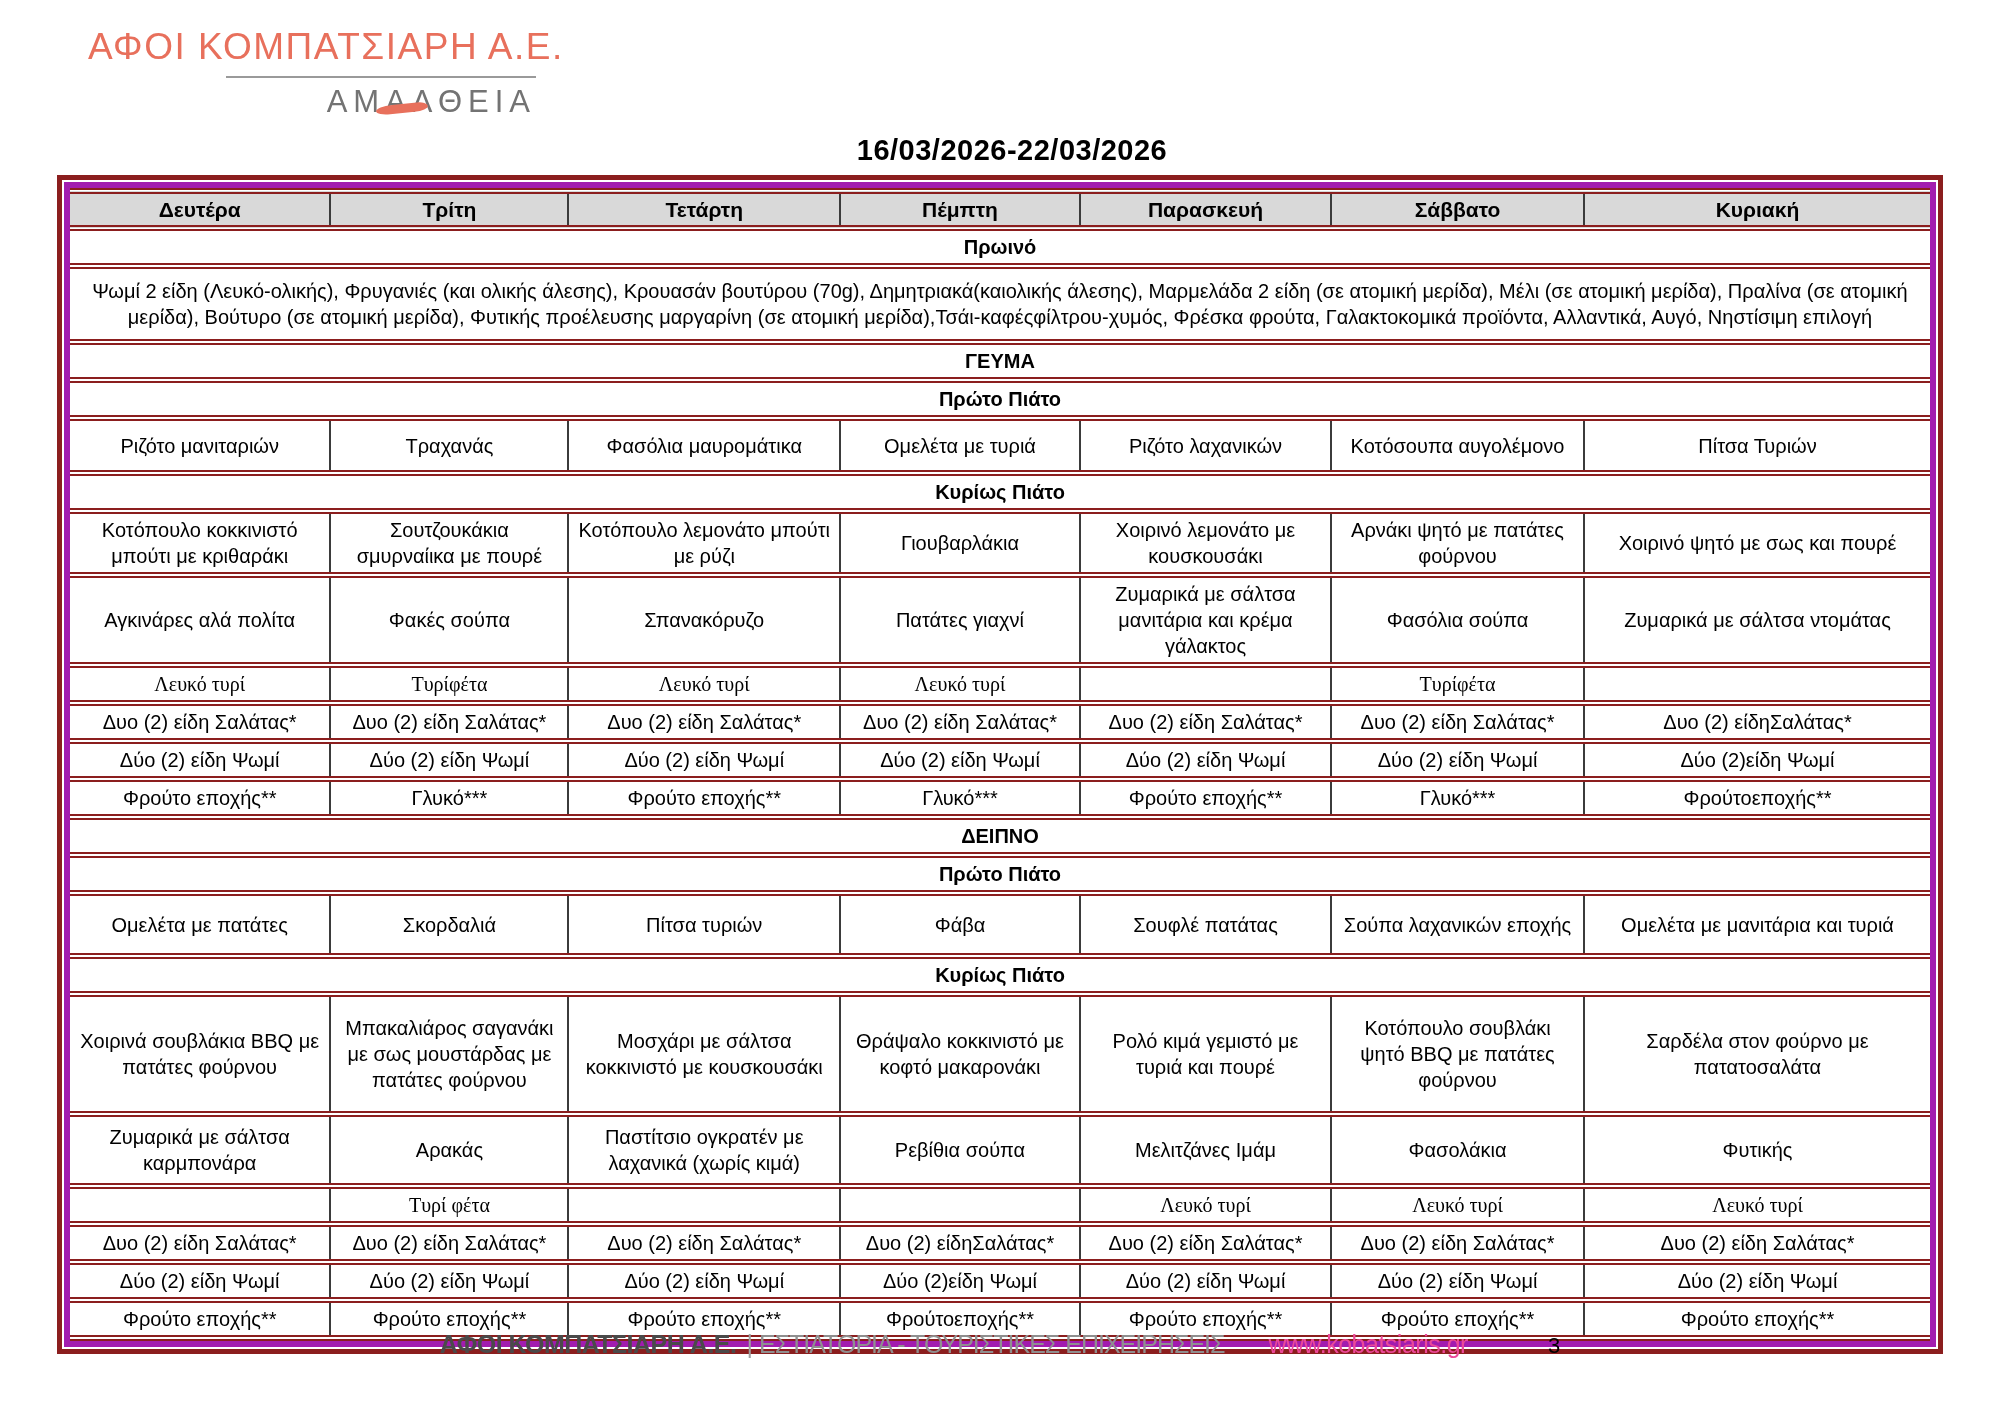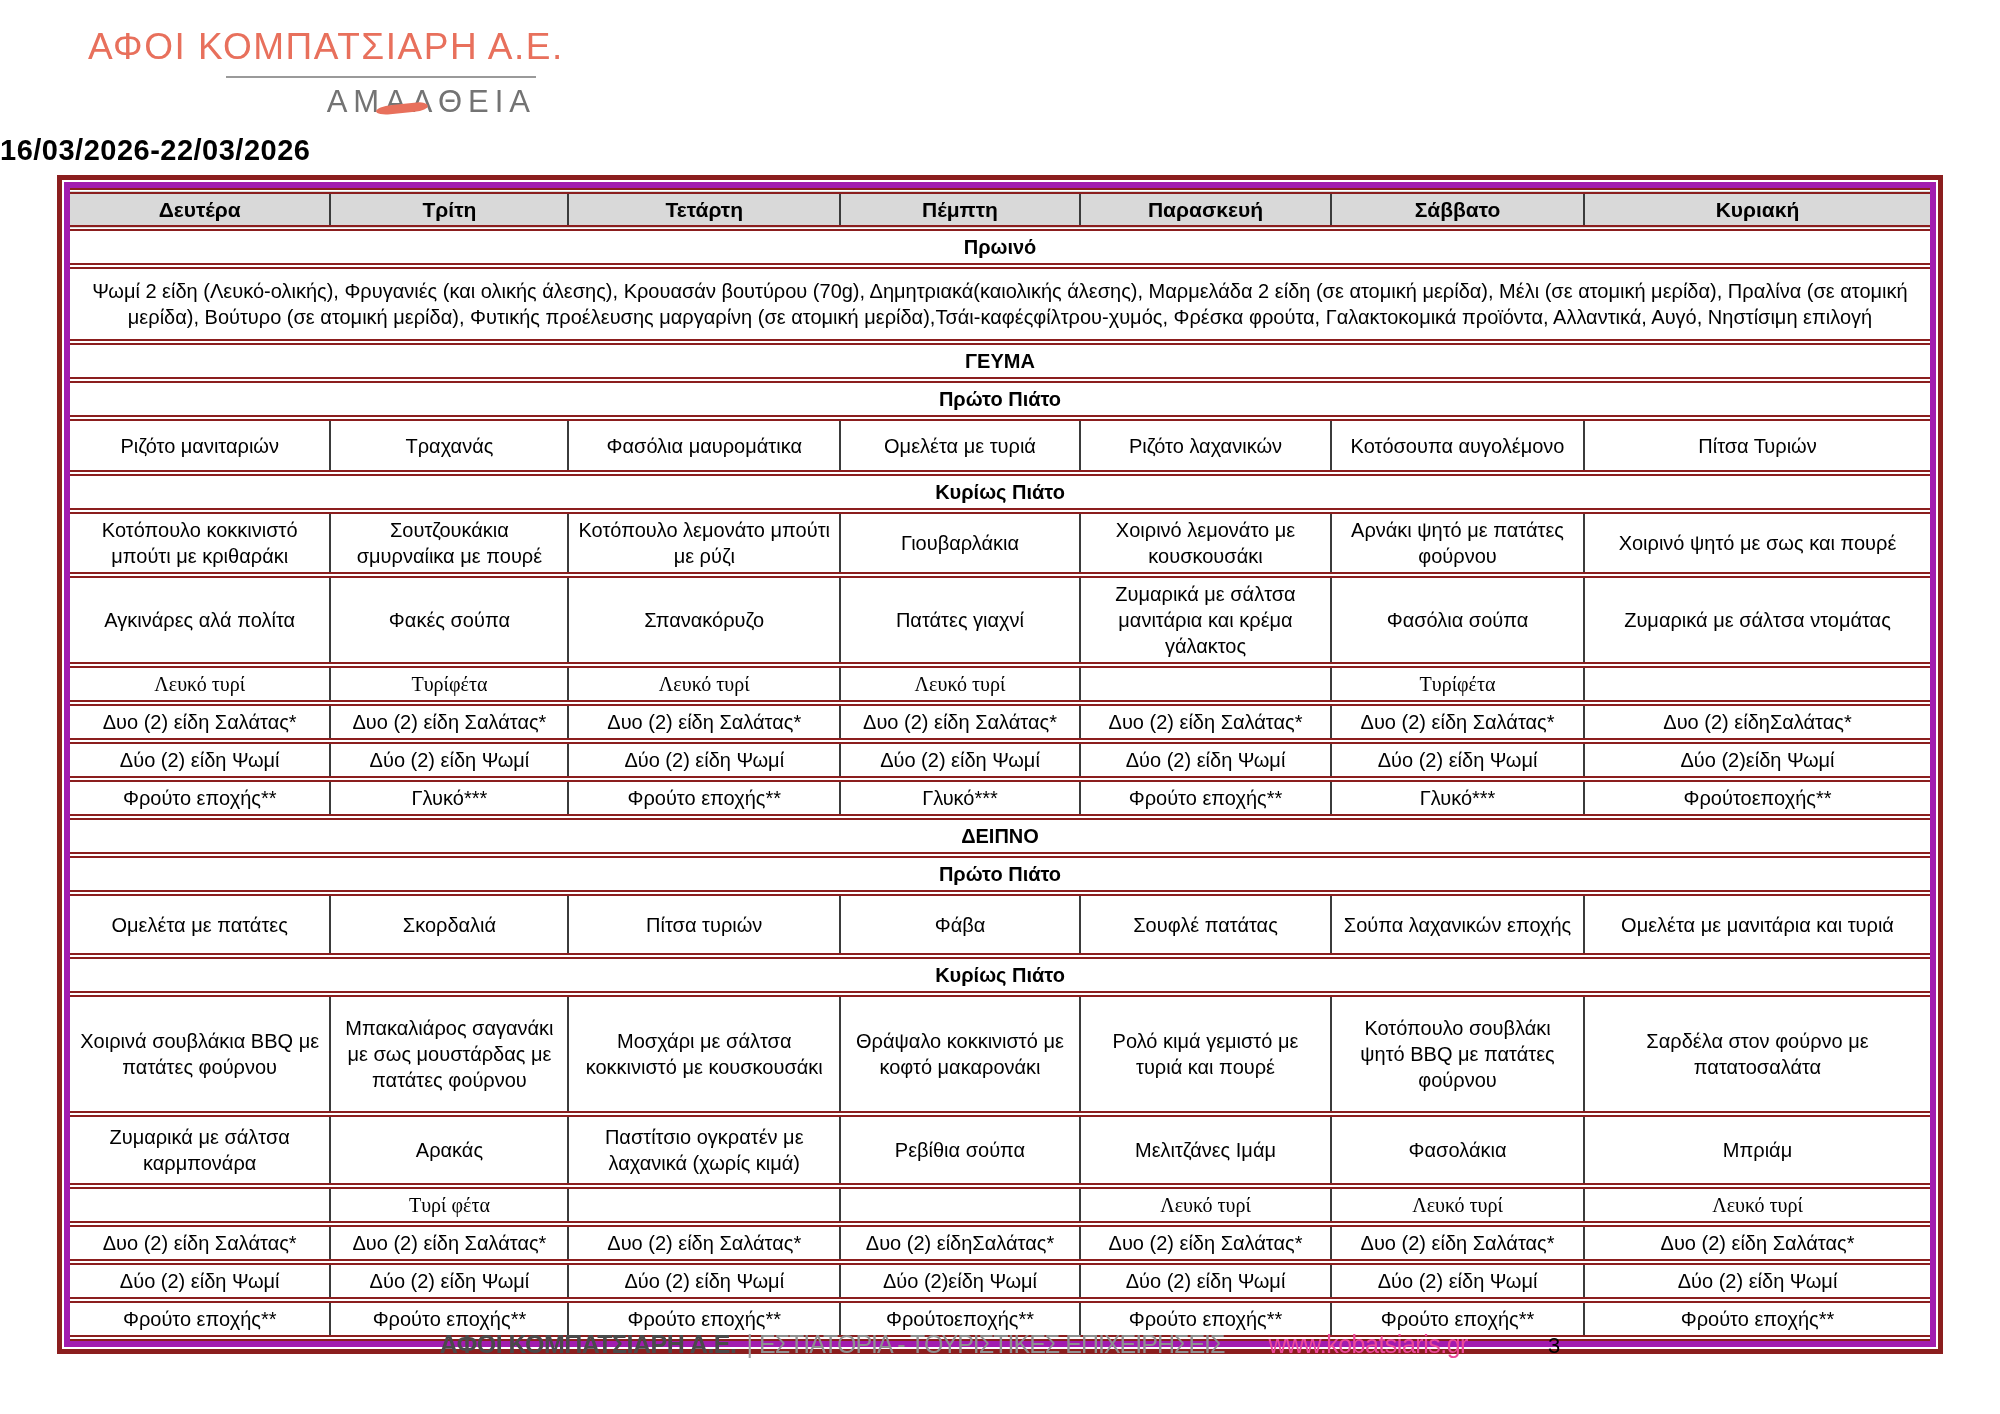--- a/index.html
+++ b/index.html
@@ -28,23 +28,25 @@
   }
   .theta-swoosh {
     position: absolute; left: 150px; top: 26px;
     width: 52px; height: 9px;
     background: #e8705c;
     border-radius: 60% 40% 50% 50% / 100% 100% 90% 90%;
     transform: rotate(-6deg);
   }
   
   .week-title {
+    text-align: center;
     font-size: 29px; font-weight: 700;
     margin-top: 14px; margin-bottom: 8px;
     letter-spacing: 0.5px;
+    padding-left: 24px;
   }
   
   .table-wrap {
     margin: 0 57px;
     border: 5px solid #8b1e1e;
     padding: 2px;
     background: #fff;
   }
   .table-inner { border: 6px solid #a21caf; }
   table.menu {
@@ -242,21 +244,21 @@
             <td>Κοτόπουλο σουβλάκι ψητό BBQ με πατάτες φούρνου</td>
             <td>Σαρδέλα στον φούρνο με πατατοσαλάτα</td>
           </tr>
       <tr class="r-dmain2">
             <td>Ζυμαρικά με σάλτσα καρμπονάρα</td>
             <td>Αρακάς</td>
             <td>Παστίτσιο ογκρατέν με λαχανικά (χωρίς κιμά)</td>
             <td>Ρεβίθια σούπα</td>
             <td>Μελιτζάνες Ιμάμ</td>
             <td>Φασολάκια</td>
-            <td>Μπριάμ</td>
+            <td>Φυτικής</td>
           </tr>
       <tr class="r-cheese serif-row">
             <td></td>
             <td>Τυρί φέτα</td>
             <td></td>
             <td></td>
             <td>Λευκό τυρί</td>
             <td>Λευκό τυρί</td>
             <td>Λευκό τυρί</td>
           </tr>

